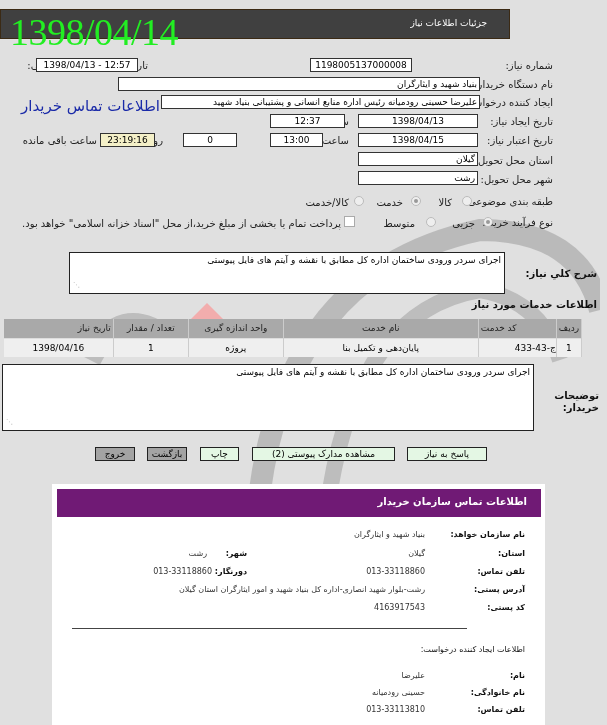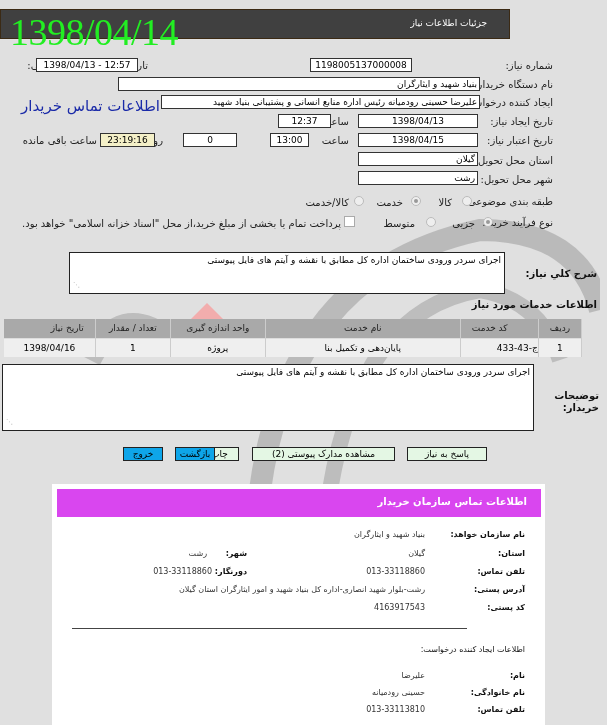--- a/index.html
+++ b/index.html
@@ -13,27 +13,27 @@
   .box.rtl { direction: rtl; text-align: right; padding-right: 2px; }
   .box.yellow { background: #f4f0c8; }
   .link { position: absolute; color: #1a2aa8; direction: rtl; white-space: nowrap; font-size: 15px; }
   .radio { position: absolute; width: 10px; height: 10px; border-radius: 50%; border: 1px solid #bbb; background: #eee; }
   .radio.on::after { content: ""; position: absolute; left: 2px; top: 2px; width: 4px; height: 4px; border-radius: 50%; background: #999; }
   .check { position: absolute; width: 11px; height: 11px; border: 1px solid #aaa; background: #fff; }
   .textarea { position: absolute; background: #fff; border: 1px solid #222; direction: rtl; text-align: right; padding: 2px 3px; font-size: 9px; line-height: 11px; }
   .grip { position: absolute; left: 3px; bottom: 2px; color: #aaa; font-size: 7px; }
   .h-bold { position: absolute; direction: rtl; font-weight: bold; font-size: 10px; color: #111; white-space: nowrap; }
   table.svc { position: absolute; left: 4px; top: 319px; width: 578px; border-collapse: collapse; direction: rtl; font-size: 9px; }
-  table.svc th { background: #a9a9a9; color: #222; font-weight: normal; height: 19px; border-right: 1px solid #ccc; padding: 0 11px; }
+  table.svc th { background: #a9a9a9; color: #222; font-weight: normal; height: 19px; border-right: 1px solid #ccc; padding: 0 2px; }
   table.svc td { background: #efefef; height: 19px; text-align: center; border-right: 1px solid #ccc; border-top: 1px solid #ddd; }
   .btn { position: absolute; height: 14px; border: 1px solid #222; font-size: 9px; text-align: center; line-height: 12px; direction: rtl; }
   .btn.green { background: #e4f7e4; }
-  .btn.red { background: #0ea5e9; margin-left: 28px; }
+  .btn.red { background: #a3a3a3; }
   .card { position: absolute; left: 52px; top: 484px; width: 493px; height: 241px; background: #fff; }
-  .cardhead { position: absolute; left: 57px; top: 489px; width: 484px; height: 28px; background: #d946ef; }
+  .cardhead { position: absolute; left: 57px; top: 489px; width: 484px; height: 28px; background: #701a75; }
   .cardhead span { position: absolute; right: 14px; top: 7px; color: #fff; font-weight: bold; font-size: 10px; direction: rtl; }
   .clbl { position: absolute; direction: rtl; font-weight: bold; font-size: 8px; color: #111; white-space: nowrap; }
   .cval { position: absolute; direction: rtl; font-size: 8px; color: #333; white-space: nowrap; }
   .sep { position: absolute; left: 72px; top: 628px; width: 395px; height: 1px; background: #444; }
   .wm { position: absolute; pointer-events: none; }
 </style>
 </head>
 <body>
 
 <svg class="wm" style="left:60px;top:190px" width="540" height="310" viewBox="0 0 540 310">
@@ -57,26 +57,26 @@
 <span class="lbl" style="right:54px;top:79px">نام دستگاه خریدار:</span>
 <div class="box rtl" style="left:118px;top:77px;width:362px">بنیاد شهید و ایثارگران</div>
 
 <span class="lbl" style="right:54px;top:97px">ایجاد کننده درخواست:</span>
 <div class="box rtl" style="left:161px;top:95px;width:319px">علیرضا حسینی رودمیانه رئیس اداره منابع انسانی و پشتیبانی بنیاد شهید</div>
 <span class="link" style="right:447px;top:97px">اطلاعات تماس خریدار</span>
 
 <span class="lbl" style="right:54px;top:116px">تاریخ ایجاد نیاز:</span>
 <div class="box" style="left:358px;top:114px;width:120px">1398/04/13</div>
 <span class="lbl" style="right:258px;top:116px">ساعت</span>
-<div class="box" style="left:278px;top:114px;width:53px">12:37</div>
+<div class="box" style="left:270px;top:114px;width:75px">12:37</div>
 
 <span class="lbl" style="right:54px;top:135px">تاریخ اعتبار نیاز:</span>
 <div class="box" style="left:358px;top:133px;width:120px">1398/04/15</div>
 <span class="lbl" style="right:258px;top:135px">ساعت</span>
-<div class="box" style="left:270px;top:133px;width:39px">13:00</div>
+<div class="box" style="left:270px;top:133px;width:53px">13:00</div>
 <div class="box" style="left:183px;top:133px;width:54px">0</div>
 <span class="lbl" style="right:444px;top:135px">روز و</span>
 <div class="box yellow" style="left:100px;top:133px;width:55px">23:19:16</div>
 <span class="lbl" style="right:510px;top:135px">ساعت باقی مانده</span>
 
 <span class="lbl" style="right:54px;top:155px">استان محل تحویل:</span>
 <div class="box rtl" style="left:358px;top:152px;width:120px">گیلان</div>
 <span class="lbl" style="right:54px;top:174px">شهر محل تحویل:</span>
 <div class="box rtl" style="left:358px;top:171px;width:120px">رشت</div>
 

